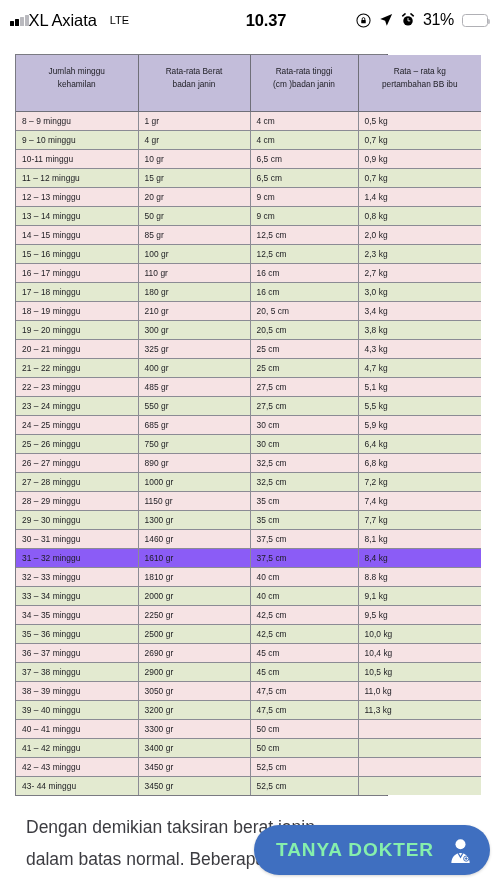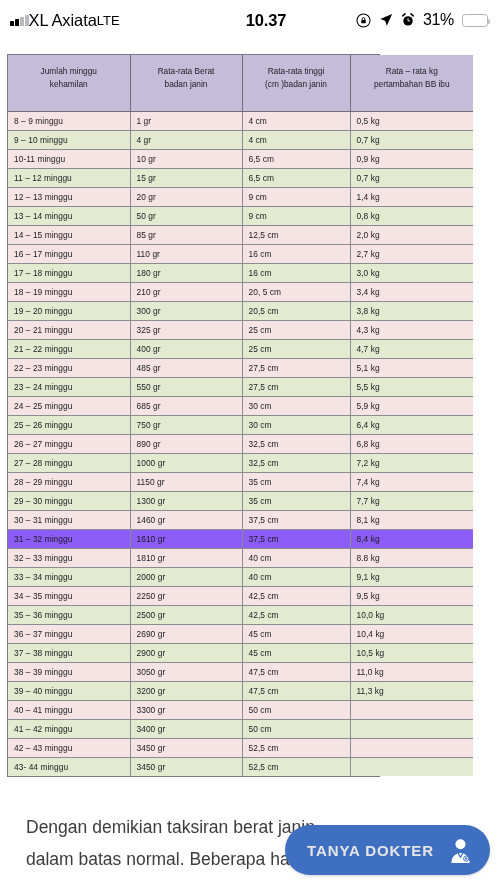--- a/index.html
+++ b/index.html
@@ -22,21 +22,21 @@
   }
   .sb-left{ display:flex; align-items:center; }
   .bars{ display:flex; align-items:flex-end; gap:1.5px; height:11px; }
   .bars i{ display:block; width:3.5px; border-radius:0.5px; background:#b9b9be; }
   .bars i.on{ background:#000; }
   .bars i:nth-child(1){ height:4.5px; }
   .bars i:nth-child(2){ height:7px; }
   .bars i:nth-child(3){ height:9px; }
   .bars i:nth-child(4){ height:11px; }
   .carrier{ font-size:16.5px; letter-spacing:-0.1px; }
-  .lte{ font-size:13px; margin-left:0; }
+  .lte{ font-size:11px; margin-left:13px; }
   .sb-center{
     position:absolute; left:0; right:0; top:0; bottom:0;
     display:flex; align-items:center; justify-content:center;
     font-size:16.5px; font-weight:bold; pointer-events:none;
     letter-spacing:-0.2px;
     padding-left:32px;
   }
   .sb-right{ margin-left:auto; display:flex; align-items:center; gap:8px; z-index:2; }
   .sb-right svg{ display:block; }
   .batt-pct{ font-size:16px; letter-spacing:-0.3px; }
@@ -45,21 +45,21 @@
     padding:1.3px; position:relative;
   }
   .batt::after{
     content:""; position:absolute; right:-3.4px; top:4px;
     width:2px; height:5px; border-radius:0 1.5px 1.5px 0; background:#c4c4c8;
   }
   .batt .fill{ height:100%; background:#f7ce46; border-radius:1.8px; }
 
   
   .table-wrap{
-    position:absolute; left:7px; top:54px; width:373px;
+    position:absolute; left:15px; top:54px; width:373px;
     border:1px solid #7a7a82;
     border-right:2px solid #5d5d66;
   }
   table{ border-collapse:collapse; width:100%; table-layout:fixed; }
   col.c0{ width:122px; }
   col.c1{ width:112px; }
   col.c2{ width:108px; }
   col.c3{ width:123px; }
 
   thead th{
@@ -106,21 +106,21 @@
   .cta{
     position:absolute; right:10px; top:825px;
     height:50px; padding:0 16px 0 22px;
     background:#3f6fc0;
     border-radius:25px;
     display:flex; align-items:center; gap:13px;
     box-shadow:0 1px 3px rgba(0,0,0,0.18);
     cursor:pointer;
   }
   .cta-label{
-    color:#e5e5e5; font-size:15px; font-weight:bold; letter-spacing:0.9px;
+    color:#86efac; font-size:19px; font-weight:bold; letter-spacing:0.9px;
     white-space:nowrap;
   }
   .cta svg{ display:block; }
 </style>
 </head>
 <body>
 
 <div class="statusbar">
   <div class="sb-left">
     <div class="bars">
@@ -226,20 +226,26 @@
           <td>50 gr</td>
           <td>9 cm</td>
           <td>0,8 kg</td>
         </tr>
         <tr class="pink">
           <td>14 – 15 minggu</td>
           <td>85 gr</td>
           <td>12,5 cm</td>
           <td>2,0 kg</td>
         </tr>
+        <tr class="green">
+          <td>15 – 16 minggu</td>
+          <td>100 gr</td>
+          <td>12,5 cm</td>
+          <td>2,3 kg</td>
+        </tr>
         <tr class="pink">
           <td>16 – 17 minggu</td>
           <td>110 gr</td>
           <td>16 cm</td>
           <td>2,7 kg</td>
         </tr>
         <tr class="green">
           <td>17 – 18 minggu</td>
           <td>180 gr</td>
           <td>16 cm</td>

